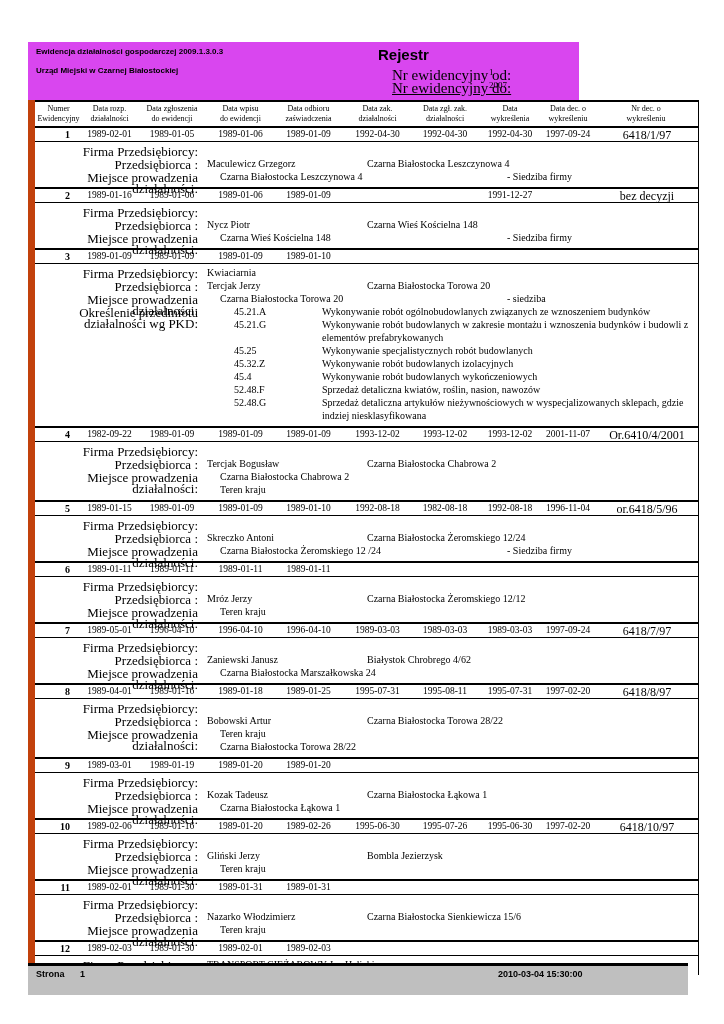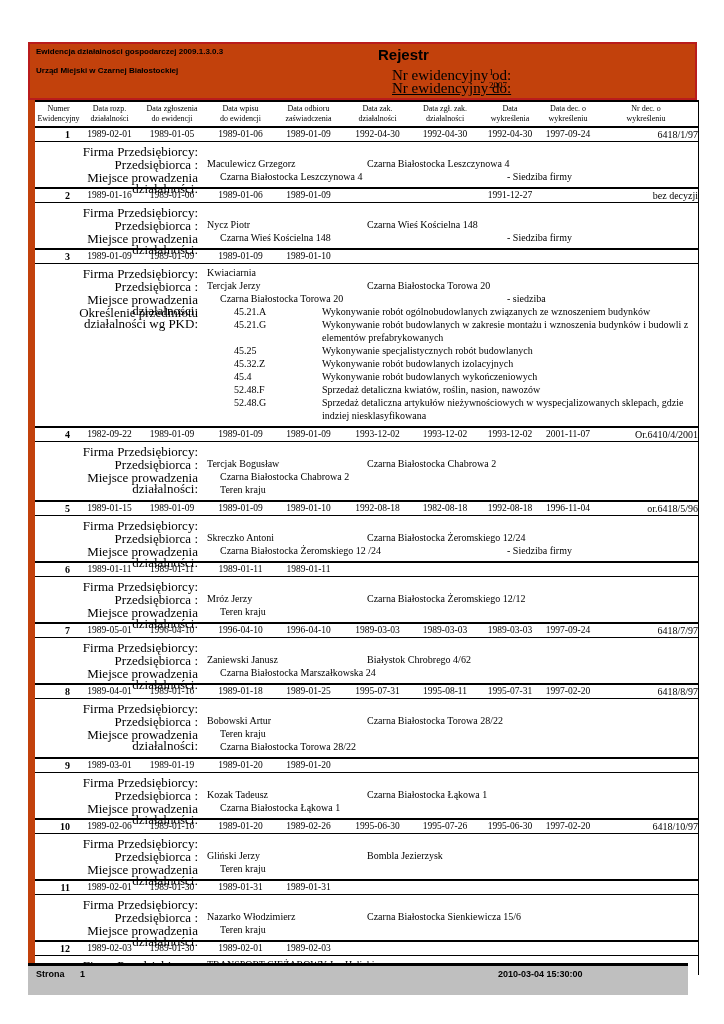--- a/index.html
+++ b/index.html
@@ -5,22 +5,22 @@
   html,body{margin:0;padding:0;}
   body{
     width:724px;height:1024px;position:relative;background:#ffffff;
     font-family:"Liberation Serif","DejaVu Serif",serif;color:#000;
     overflow:hidden;
   }
   .page{position:absolute;left:28px;top:42px;width:669px;}
 
   
   .hdrbox{
-    position:relative;box-sizing:border-box;width:669px;height:58px;
-    background:#c2410c;border:2px solid #b91c1c;
+    position:relative;box-sizing:border-box;width:551px;height:58px;
+    background:#d946ef;border:2px solid #d946ef;
   }
   .hdr-app{position:absolute;left:6px;top:3px;font-family:"Liberation Sans",sans-serif;font-weight:bold;font-size:8px;}
   .hdr-office{position:absolute;left:6px;top:22px;font-family:"Liberation Sans",sans-serif;font-weight:bold;font-size:8px;}
   .hdr-title{position:absolute;left:348px;top:2px;font-family:"Liberation Sans",sans-serif;font-weight:bold;font-size:15px;}
   .hdr-row-lbl{position:absolute;font-size:15px;}
   .hdr-row-val{position:absolute;font-size:9px;}
 
   
   .rtable{border-left:7px solid #c2410c;border-right:1px solid #000;width:663px;box-sizing:content-box;}
   .thead{
@@ -28,21 +28,21 @@
     border-top:2px solid #000;padding:2px 0 2px;
   }
   .th{font-size:8px;line-height:10px;text-align:center;}
   .erow{
     display:grid;grid-template-columns:47px 55px 70px 67px 69px 69px 66px 64px 52px 104px;
     border-top:2px solid #000;border-bottom:1.5px solid #000;
     height:13px;line-height:13px;font-size:9.5px;
   }
   .erow .num{font-weight:bold;font-size:10px;text-align:right;padding-right:12px;}
   .erow .date{text-align:center;}
-  .erow .ndec{font-size:10px;text-align:right;padding-left:2px;line-height:14px;}
+  .erow .ndec{font-size:12px;text-align:center;padding-left:2px;line-height:14px;}
   .edetails{padding:2px 0 4px;}
   .dline{position:relative;min-height:13px;line-height:13px;}
   .dlabel{position:absolute;left:0;top:2px;width:163px;text-align:right;font-size:13px;line-height:11px;}
   .dval{margin-left:172px;font-size:10px;}
   .dval.mv{margin-left:185px;}
   .addr{position:absolute;left:332px;top:0;font-size:10px;white-space:nowrap;}
   .note{position:absolute;left:472px;top:0;font-size:10px;white-space:nowrap;}
   .pcode{position:absolute;left:199px;top:0;font-size:10px;white-space:nowrap;}
   .pdesc{margin-left:287px;width:378px;font-size:10px;}
 

